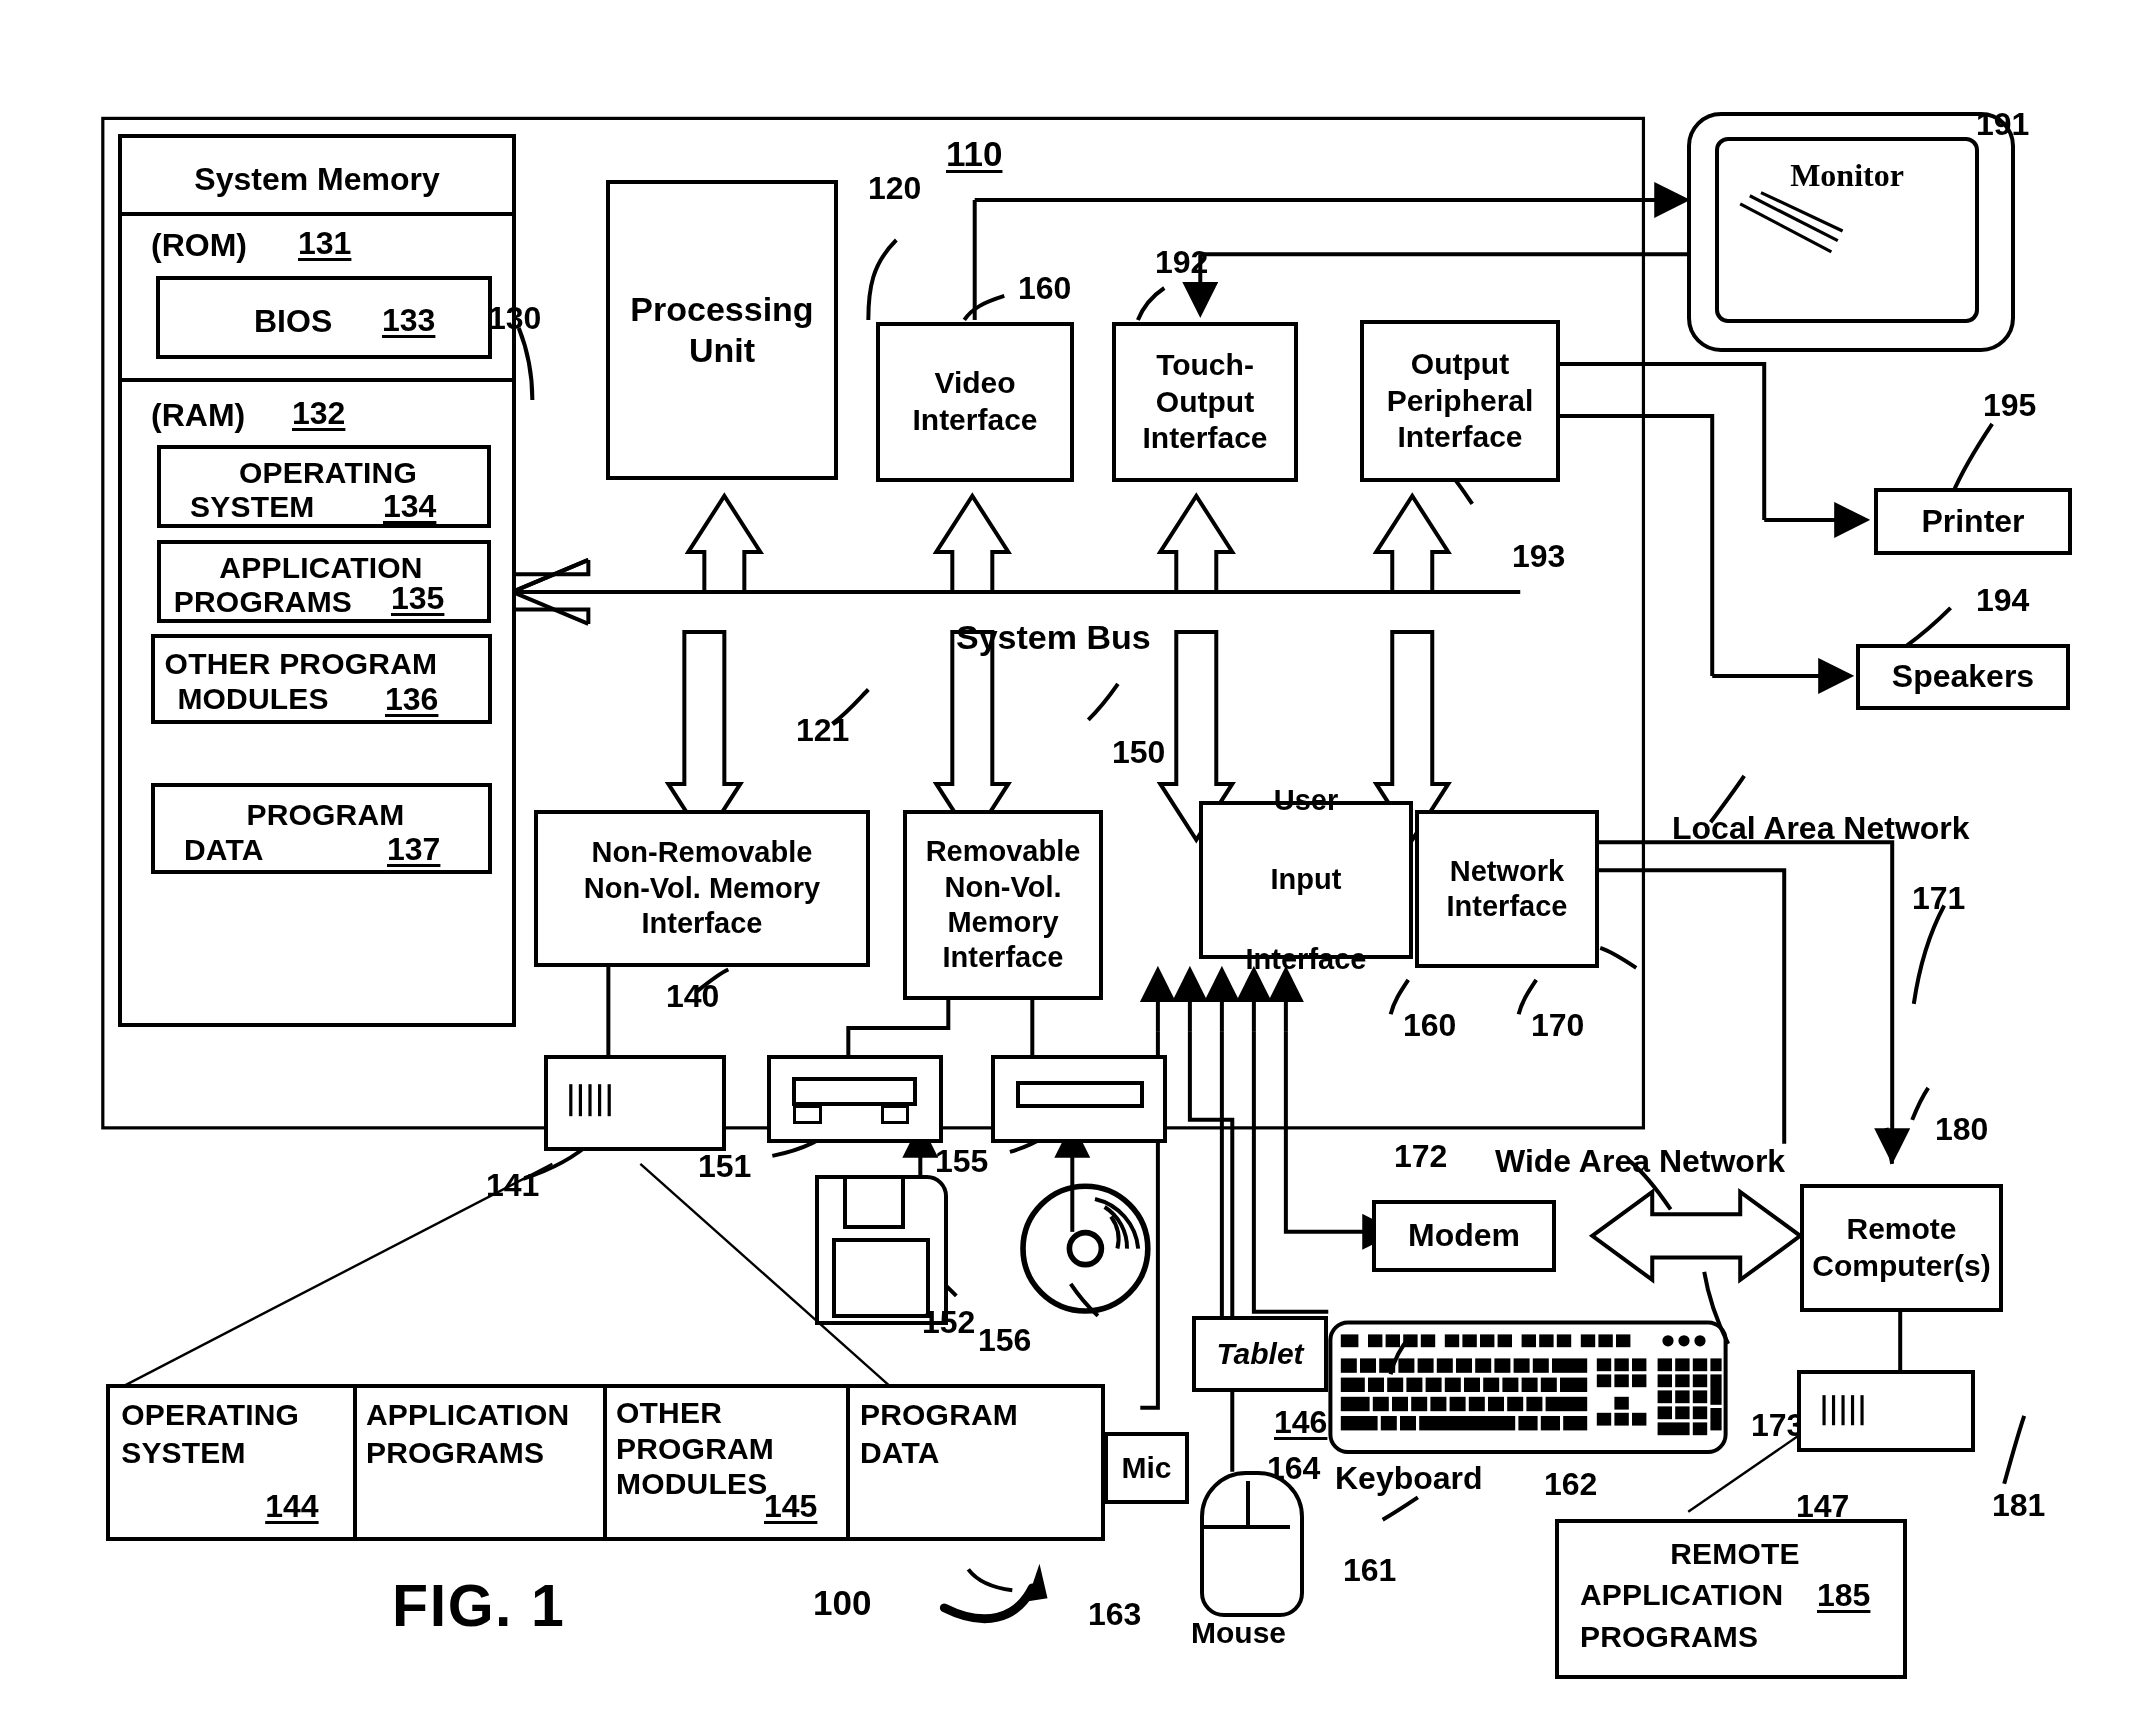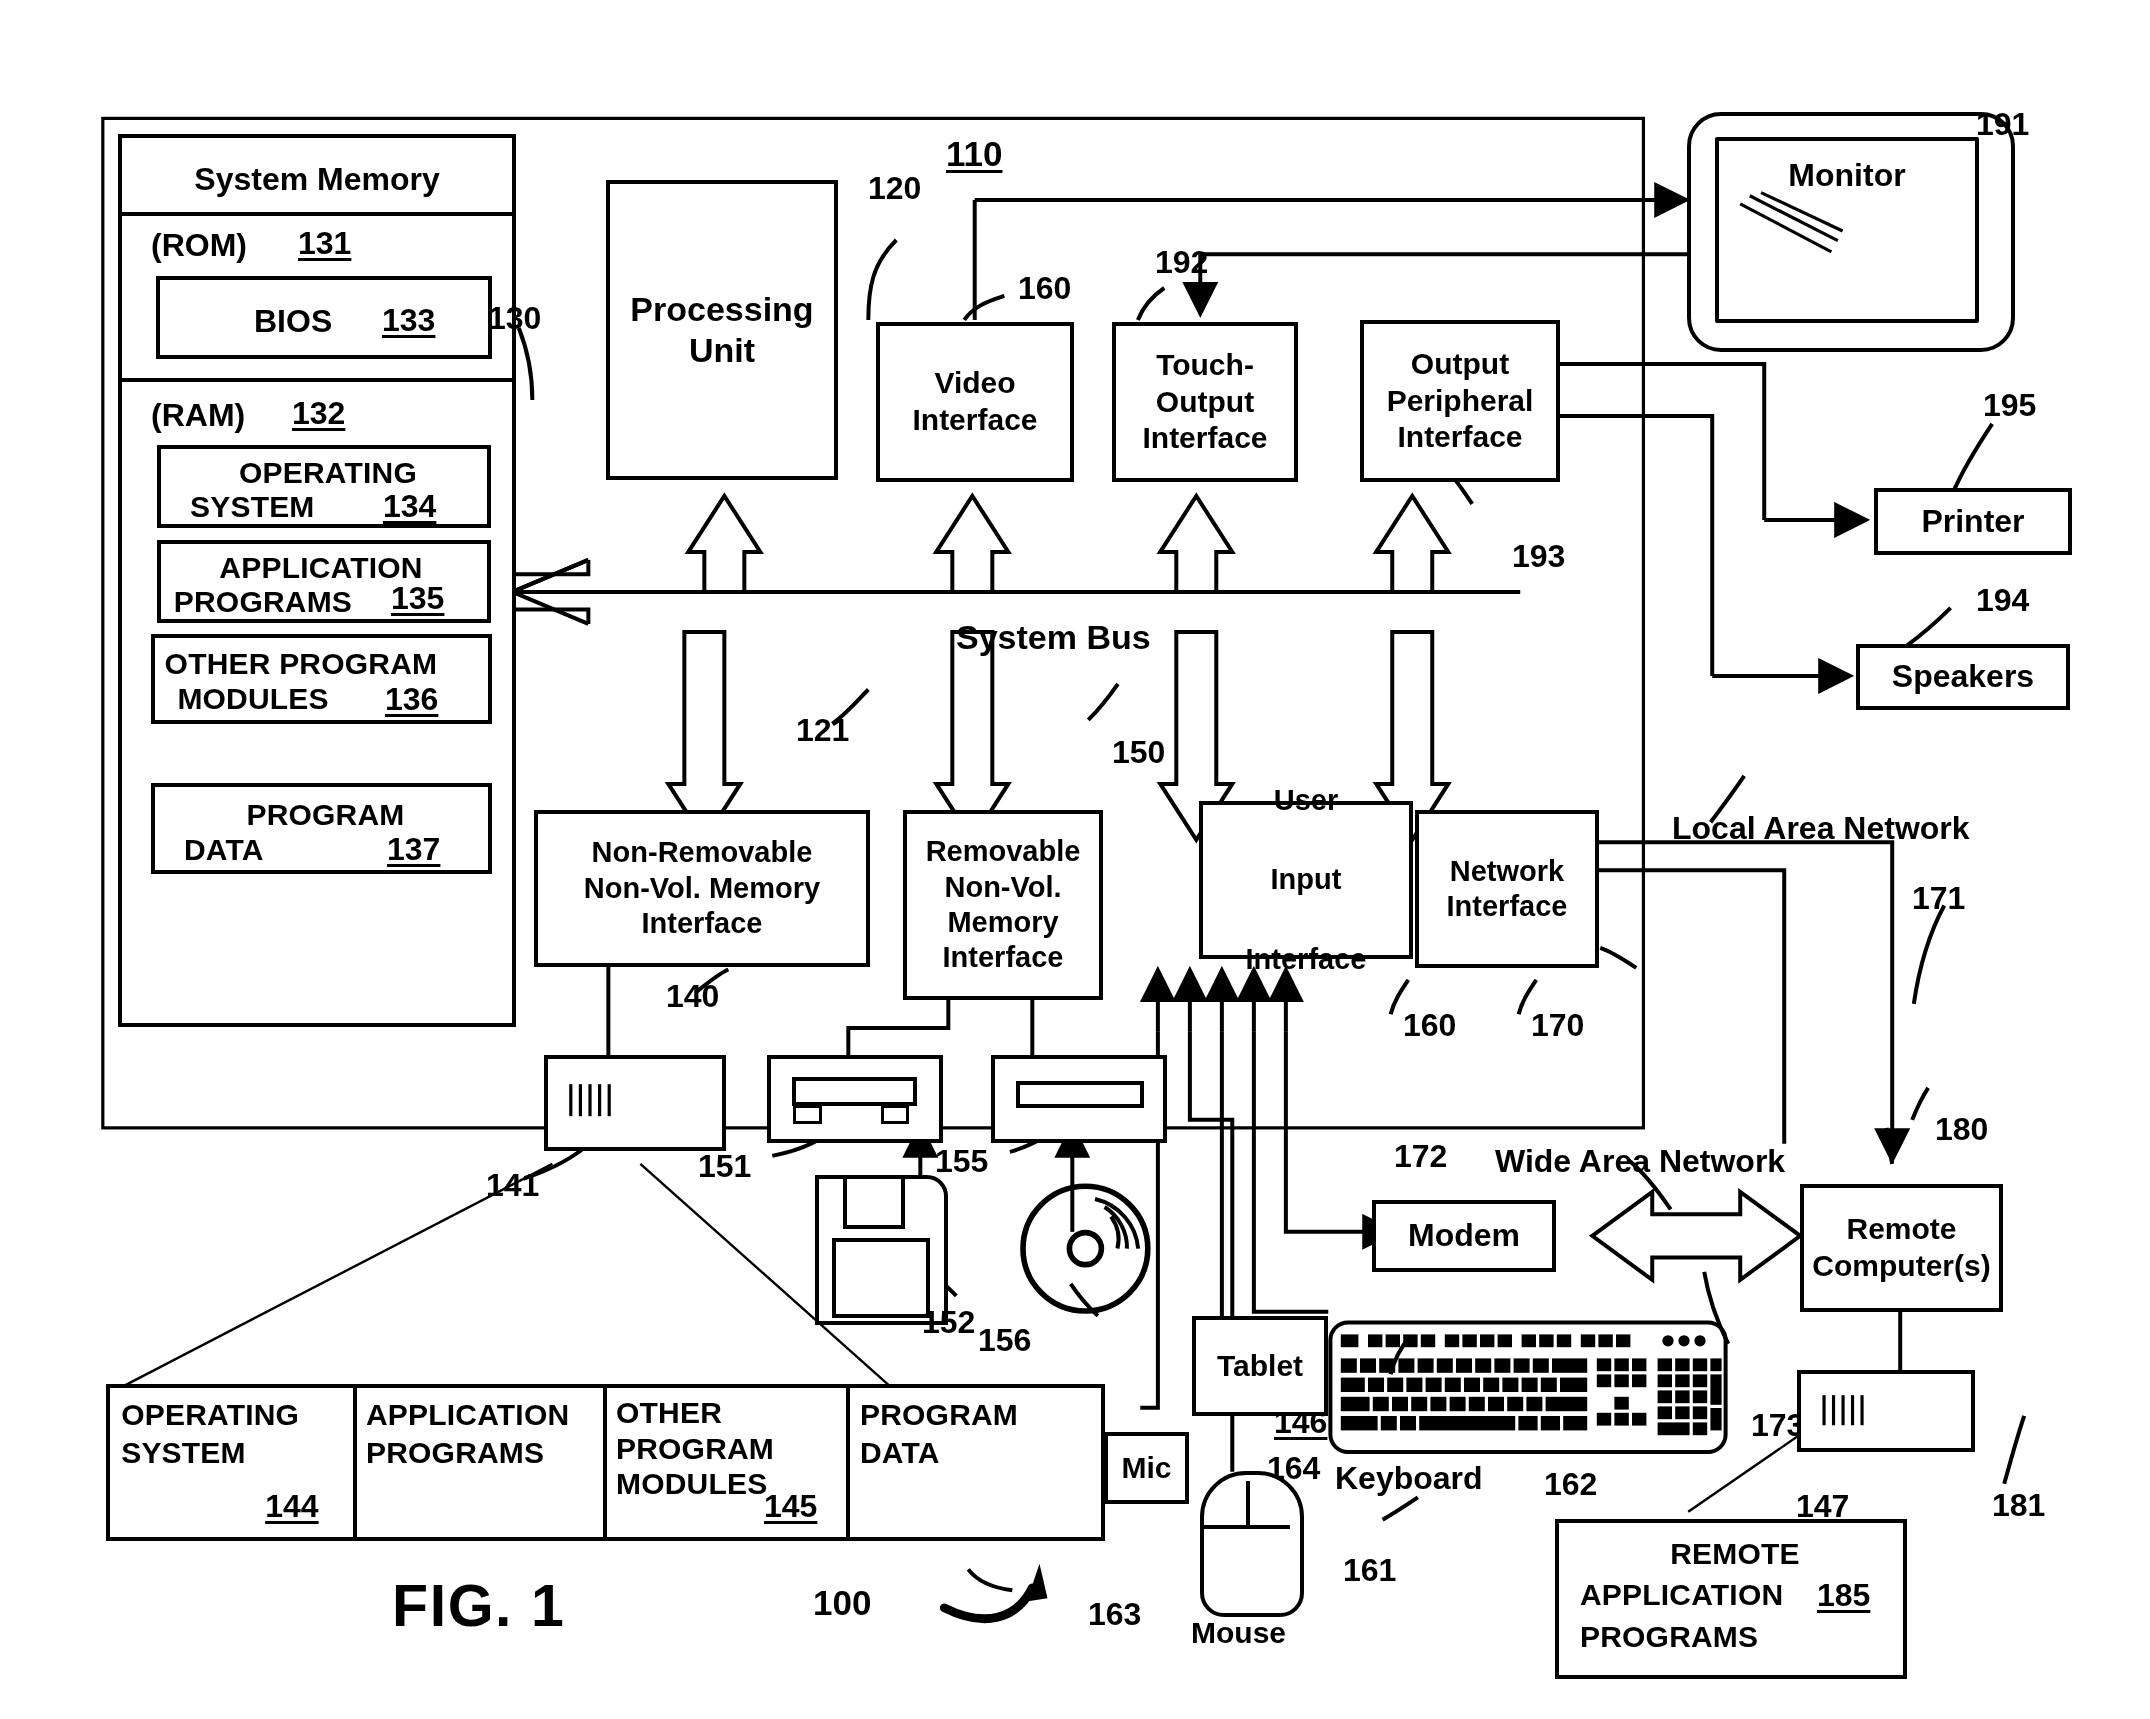--- a/index.html
+++ b/index.html
@@ -286,21 +286,21 @@
   </div>
   <div class="ref" style="left:1403px; top:1007px;">160</div>
 
   <div class="box" style="left:1415px; top:810px; width:184px; height:158px; flex-direction:column; font-size:29px;">
     <div>Network</div>
     <div>Interface</div>
   </div>
   <div class="ref" style="left:1531px; top:1007px;">170</div>
 
   <div class="abs" style="left:1687px; top:112px; width:320px; height:232px; border:4.8px solid #000; border-radius:34px; background:#fff;">
-    <div class="abs" style="left:24px; top:21px; width:256px; height:178px; border:4.8px solid #000; border-radius:2px;">
+    <div class="abs" style="left:24px; top:21px; width:256px; height:178px; border:4.8px solid #000; border-radius:13px;font-family:Liberation Serif, serif;">
       <div class="abs" style="left:0; top:16px; width:256px; text-align:center; font-size:32px; font-weight:bold;">Monitor</div>
       <svg class="abs" width="112" height="72" style="left:17.6px; top:50px;" viewBox="0 0 140 90">
         <g stroke="#000" stroke-width="4" fill="none">
           <line x1="4" y1="16" x2="118" y2="76"></line>
           <line x1="16" y1="6" x2="126" y2="62"></line>
           <line x1="30" y1="2" x2="132" y2="50"></line>
         </g>
       </svg>
     </div>
   </div>
@@ -390,21 +390,21 @@
       <div class="caps" style="font-size:30px; font-weight:bold; margin-top:4.8px;">DATA</div>
       <div class="ref u" style="left:936px; top:90px;">147</div>
     </div>
   </div>
 
   <div class="box" style="left:1104px; top:1432px; width:85px; height:72px; font-size:30px;">
     <span>Mic</span>
   </div>
   <div class="ref" style="left:1088px; top:1596px;">163</div>
 
-  <div class="box" style="left:1192px; top:1316px; width:136px; height:100px; font-size:30px;">
+  <div class="box" style="left:1192px; top:1316px; width:136px; height:76px; font-size:30px;font-style:italic;">
     <span>Tablet</span>
   </div>
   <div class="ref" style="left:1267px; top:1450px;">164</div>
 
   <div class="abs" style="left:1200px; top:1471px; width:96px; height:138px; border:4.8px solid #000; border-radius:46px 46px 24px 24px; background:#fff;">
     <div class="abs" style="left:0px; top:50px; width:86px; height:4px; background:#000;"></div>
     <div class="abs" style="left:42px; top:6.4px; width:4px; height:45px; background:#000;"></div>
   </div>
   <div class="plain" style="left:1191px; top:1616px; font-size:30px;">Mouse</div>
   <div class="ref" style="left:1343px; top:1552px;">161</div>

